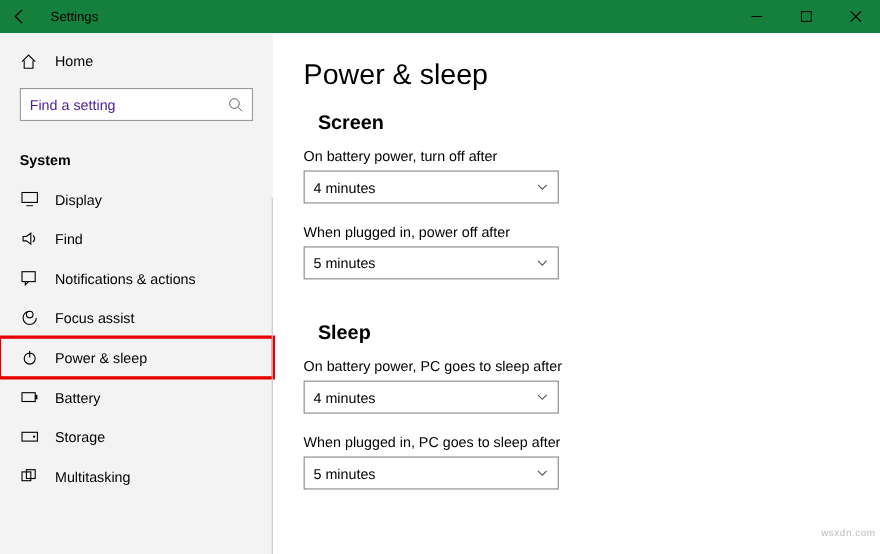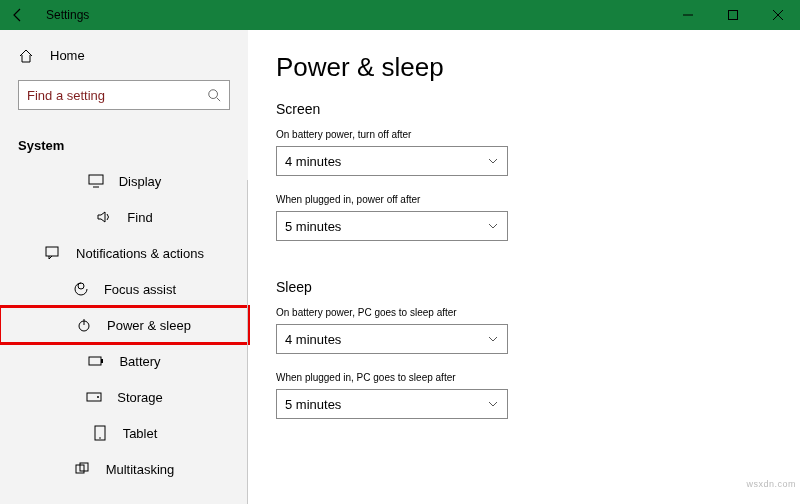--- a/index.html
+++ b/index.html
@@ -51,37 +51,36 @@
   .search {
     margin: 8px 18px 14px 18px;
     height: 30px;
     border: 1px solid #999;
     background: #fff;
     display: flex;
     align-items: center;
     padding: 0 8px;
     justify-content: space-between;
     font-size: 13px;
-    color: #7f1d1d;
+    color: #4c1d95;
   }
   .sidebar-heading {
     padding: 4px 18px 10px 18px;
     font-weight: 600;
     font-size: 13px;
     margin-top: 24px;
   }
   .nav-list { list-style: none; position: relative; }
   .nav-item {
     display: flex;
     align-items: center;
     height: 36px;
     padding: 0 18px;
     font-size: 13px;
     cursor: default;
-    justify-content: center;
   }
   .nav-item .icon { width: 18px; margin-right: 14px; display:flex; align-items:center; justify-content:center; }
   .nav-item.highlight {
     position: relative;
     outline: 3px solid #e60000;
     outline-offset: -1px;
     padding-right: 0;
   }
   .sidebar .scroll-edge {
     position:absolute;
@@ -90,23 +89,23 @@
   }
   .content {
     flex: 1;
     padding: 22px 28px 0 28px;
     overflow: hidden;
   }
   .content h1 {
     font-size: 26px; font-weight: 400; margin-bottom: 18px;
   }
   .content h2 {
-    font-size: 14px; font-weight: 400; margin-top: 6px; margin-bottom: 12px;
-  }
-  .field-label { font-size: 10px; margin-bottom: 6px; }
+    font-size: 18px; font-weight: 700; margin-top: 6px; margin-bottom: 12px; margin-left: 13px;
+  }
+  .field-label { font-size: 13px; margin-bottom: 6px; }
   .select {
     width: 232px; height: 30px;
     border: 1px solid #888;
     display: flex; align-items: center; justify-content: space-between;
     padding: 0 8px;
     font-size: 13px;
     margin-bottom: 18px;
     background:#fff;
   }
   .select .chev { color:#555; }
@@ -229,29 +228,20 @@
         <span class="icon">
           <svg width="16" height="12" viewBox="0 0 16 12">
               <rect x="1" y="2" width="14" height="8" stroke="#000" fill="none"></rect>
               <circle cx="12" cy="6" r="1" fill="#000"></circle>
             </svg>
         </span>
         <span>Storage</span>
       </li>
       <li class="nav-item">
         <span class="icon">
-          <svg width="14" height="16" viewBox="0 0 14 16">
-              <rect x="2" y="1" width="10" height="14" stroke="#000" fill="none"></rect>
-              <circle cx="7" cy="13" r="0.8" fill="#000"></circle>
-            </svg>
-        </span>
-        <span>Tablet</span>
-      </li>
-      <li class="nav-item">
-        <span class="icon">
           <svg width="16" height="14" viewBox="0 0 16 14">
               <rect x="1" y="3" width="8" height="8" stroke="#000" fill="none"></rect>
               <rect x="5" y="1" width="8" height="8" stroke="#000" fill="none"></rect>
             </svg>
         </span>
         <span>Multitasking</span>
       </li>
     </ul>
     <div class="scroll-edge"></div>
   </div>

